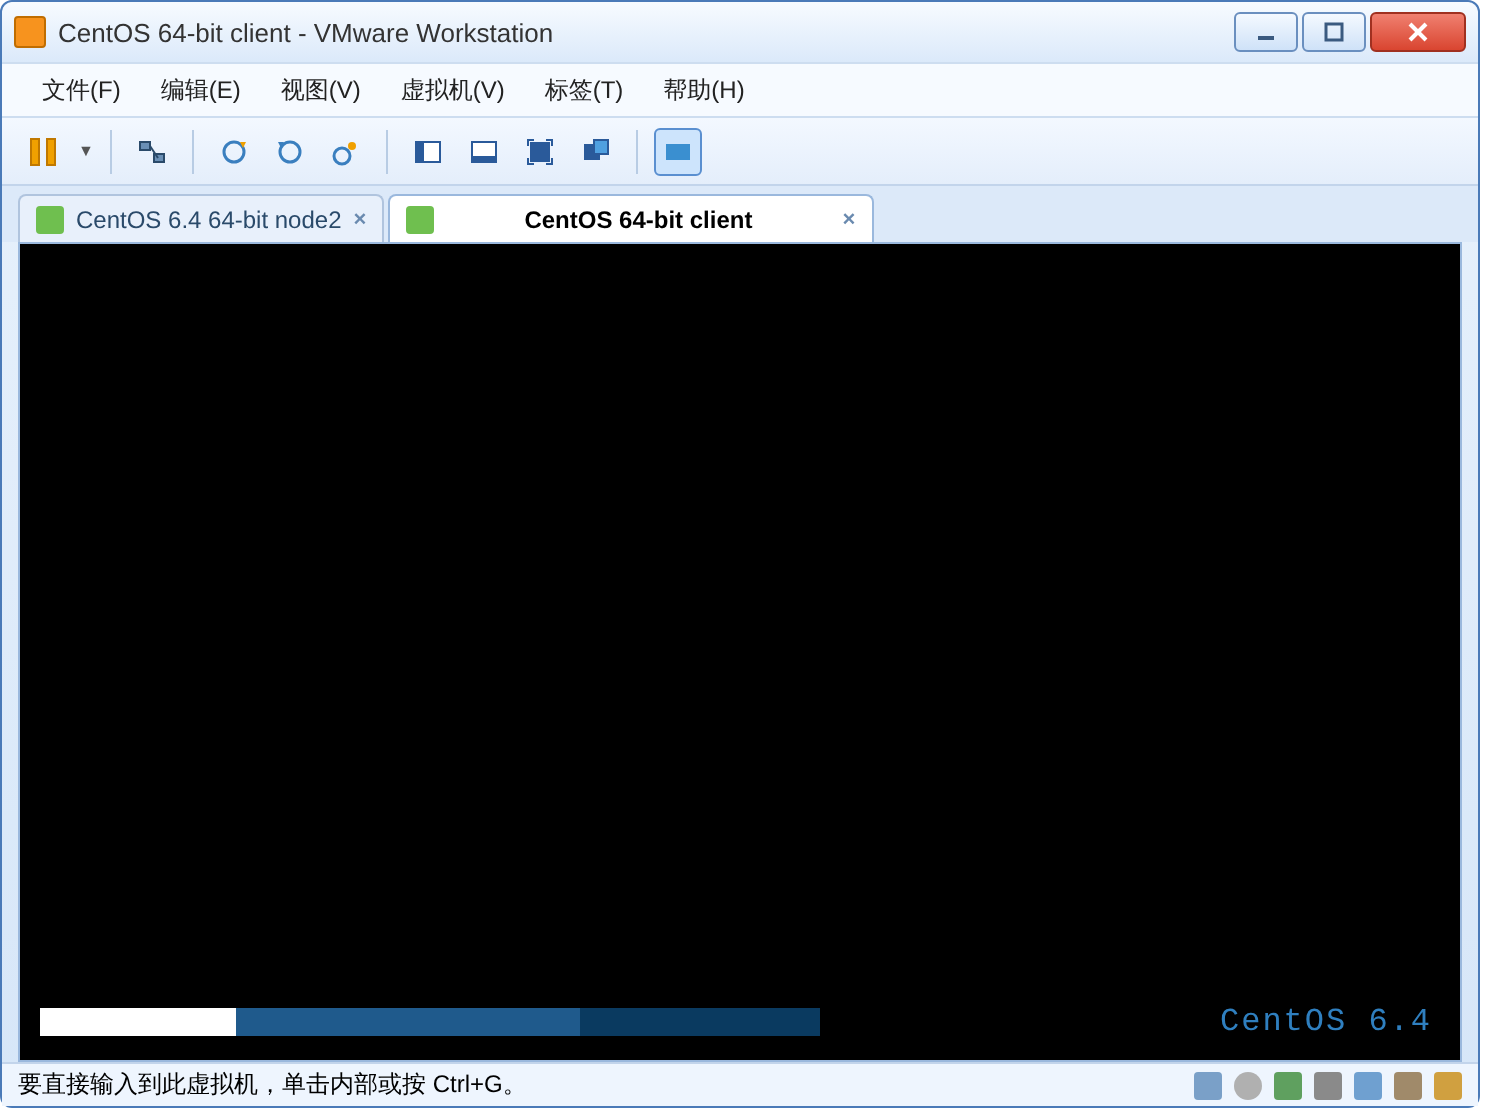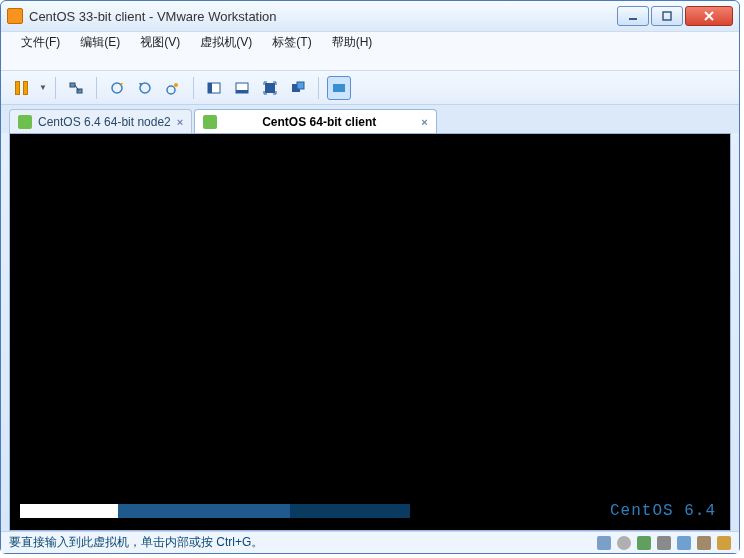--- a/index.html
+++ b/index.html
@@ -54,22 +54,23 @@
     cursor: pointer;
   }
   .wc-close {
     width: 48px;
     background: linear-gradient(#f08070, #d94530);
     border-color: #a03020;
     color: #fff;
     font-weight: bold;
   }
   .menubar {
-    height: 40px;
-    display: flex;
+    height: 28px;
+    display: flex;
+    align-items: center;
     padding: 0 10px;
     background: #f6faff;
     border-top: 1px solid #cdddf0;
     border-bottom: 1px solid #cdddf0;
   }
   .menu-item {
     padding: 2px 10px;
     color: #222;
     cursor: pointer;
   }
@@ -168,35 +169,35 @@
     margin-left: 39px;
   }
   .statusbar {
     height: 22px;
     display: flex;
     align-items: center;
     padding: 0 8px;
     border-top: 1px solid #c2d4eb;
     background: #eef5fe;
     font-size: 12px;
-    color: #0c4a6e;
+    color: #000000;
   }
   .statusbar .spacer { flex: 1; }
   .status-icons { display: flex; gap: 6px; align-items: center; }
   .sicon { width: 14px; height: 14px; border-radius: 2px; }
   svg { display: block; }
 </style>
 </head>
 <body>
 
 <div class="window">
 
   <div class="titlebar">
     <div class="app-icon"></div>
-    <div class="title">CentOS 33-bit client - VMware Workstation</div>
+    <div class="title">CentOS 64-bit client - VMware Workstation</div>
     <div class="window-controls">
       <div class="wc-btn">
         <svg width="10" height="10">
             <rect x="1" y="7" width="8" height="2" fill="#3a5a80"></rect>
           </svg>
       </div>
       <div class="wc-btn">
         <svg width="10" height="10">
             <rect x="1" y="1" width="8" height="8" fill="none" stroke="#3a5a80" stroke-width="1.5"></rect>
           </svg>

